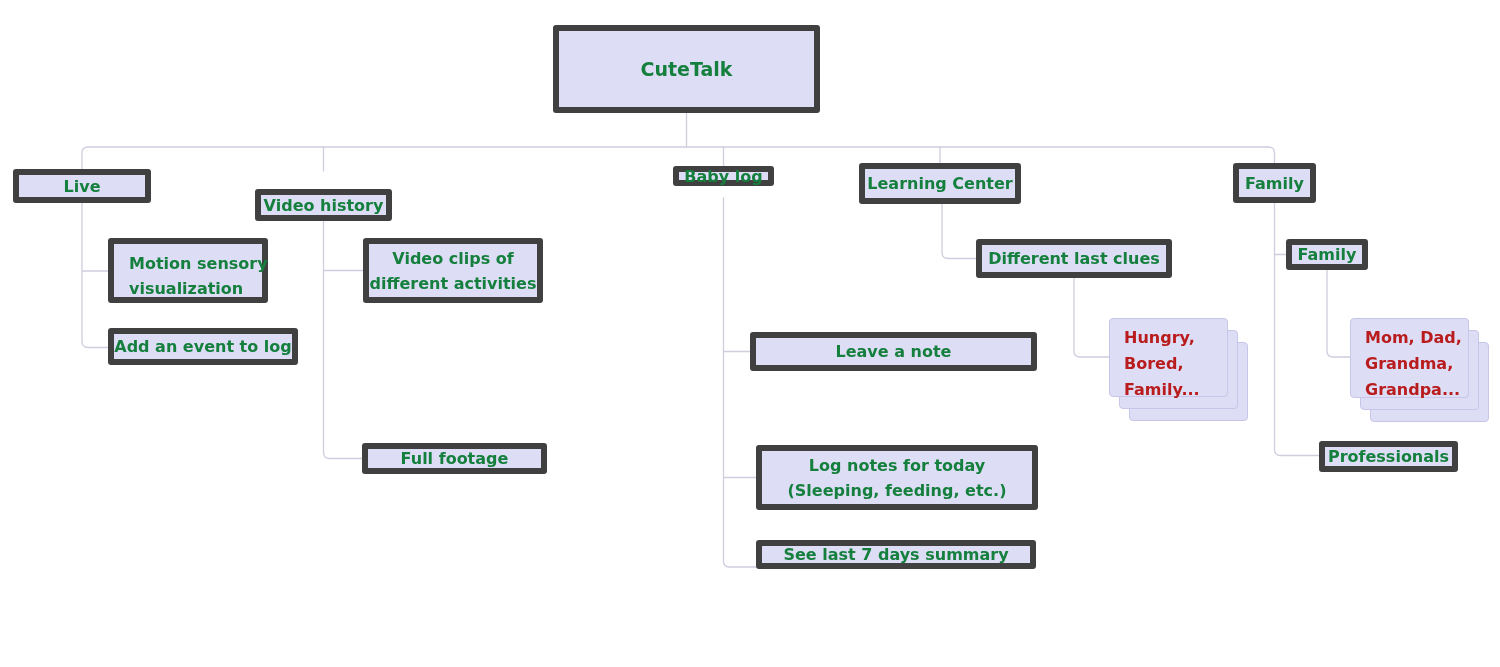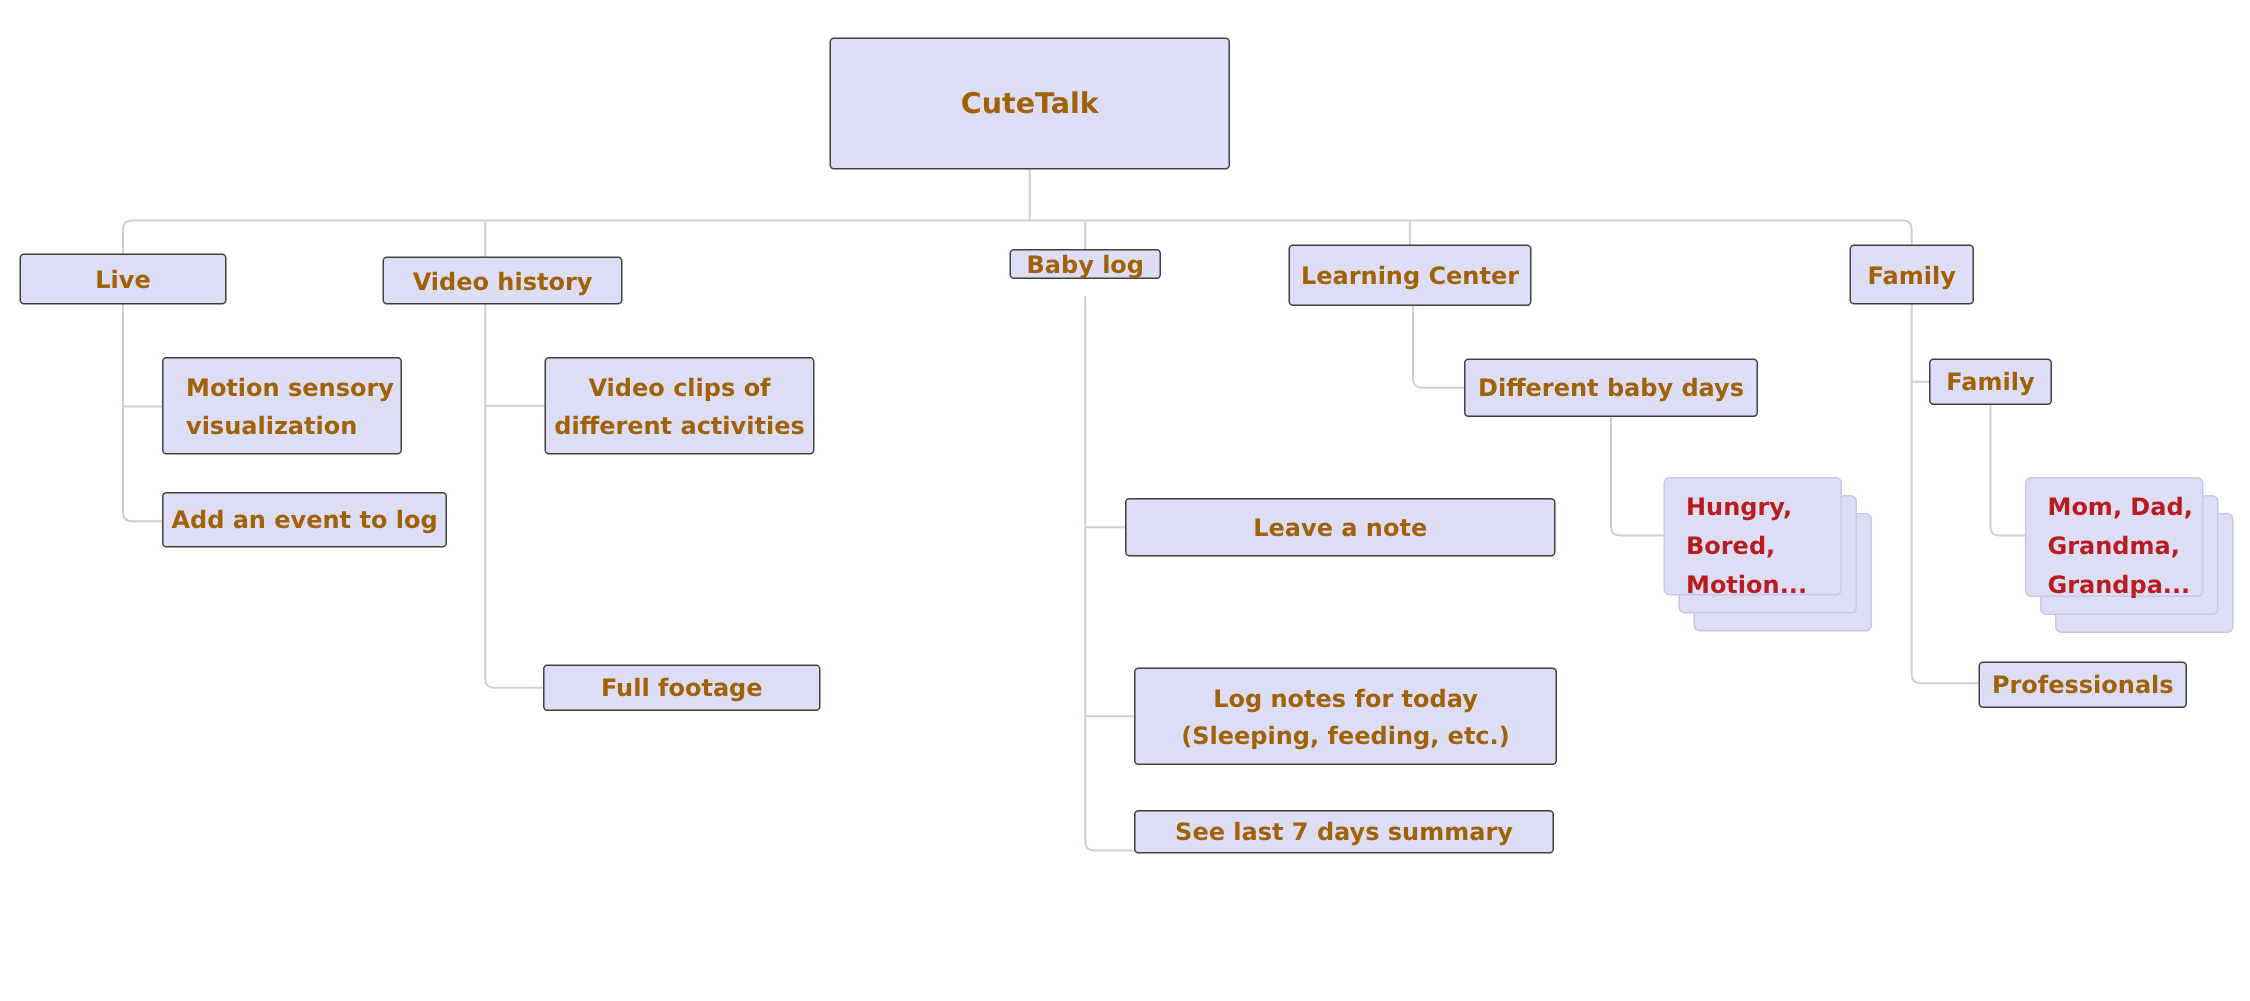--- a/index.html
+++ b/index.html
@@ -21,23 +21,23 @@
     fill: none;
     stroke: #cecede;
     stroke-width: 1.3;
     stroke-linecap: round;
   }
   .node {
     position: absolute;
     z-index: 2;
     box-sizing: border-box;
     background: #deddf6;
-    border: 1px solid #404040;
+    border: 6px solid #404040;
     border-radius: 3px;
-    color: #a16207;
+    color: #15803d;
     font-weight: 700;
     font-size: 16px;
     display: flex;
     align-items: center;
     justify-content: center;
     text-align: center;
     line-height: 25px;
     white-space: nowrap;
   }
   .node.multi { flex-direction: column; }
@@ -105,21 +105,21 @@
 
   <div class="node left-align" style="left:108px;top:238px;width:160px;height:65px">
     <span>Motion sensory</span>
     <span>visualization</span>
   </div>
 
   <div class="node" style="left:108px;top:328px;width:190px;height:37px">
     <span>Add an event to log</span>
   </div>
 
-  <div class="node" style="left:255px;top:171px;width:160px;height:32px">
+  <div class="node" style="left:255px;top:189px;width:137px;height:32px">
     <span>Video history</span>
   </div>
 
   <div class="node multi" style="left:363px;top:238px;width:180px;height:65px">
     <span>Video clips of</span>
     <span>different activities</span>
   </div>
 
   <div class="node" style="left:362px;top:443px;width:185px;height:31px">
     <span>Full footage</span>
@@ -140,30 +140,30 @@
 
   <div class="node" style="left:756px;top:540px;width:280px;height:29px">
     <span>See last 7 days summary</span>
   </div>
 
   <div class="node" style="left:859px;top:163px;width:162px;height:41px">
     <span>Learning Center</span>
   </div>
 
   <div class="node" style="left:976px;top:239px;width:196px;height:39px">
-    <span>Different baby days</span>
+    <span>Different last clues</span>
   </div>
 
   <div class="stack" style="left:1109px;top:318px;width:119px;height:79px">
     <div class="card c2"></div>
     <div class="card c1"></div>
     <div class="card front">
       <span>Hungry,</span>
       <span>Bored,</span>
-      <span>Motion...</span>
+      <span>Family...</span>
     </div>
   </div>
 
   <div class="node" style="left:1233px;top:163px;width:83px;height:40px">
     <span>Family</span>
   </div>
 
   <div class="node" style="left:1286px;top:239px;width:82px;height:31px">
     <span>Family</span>
   </div>

